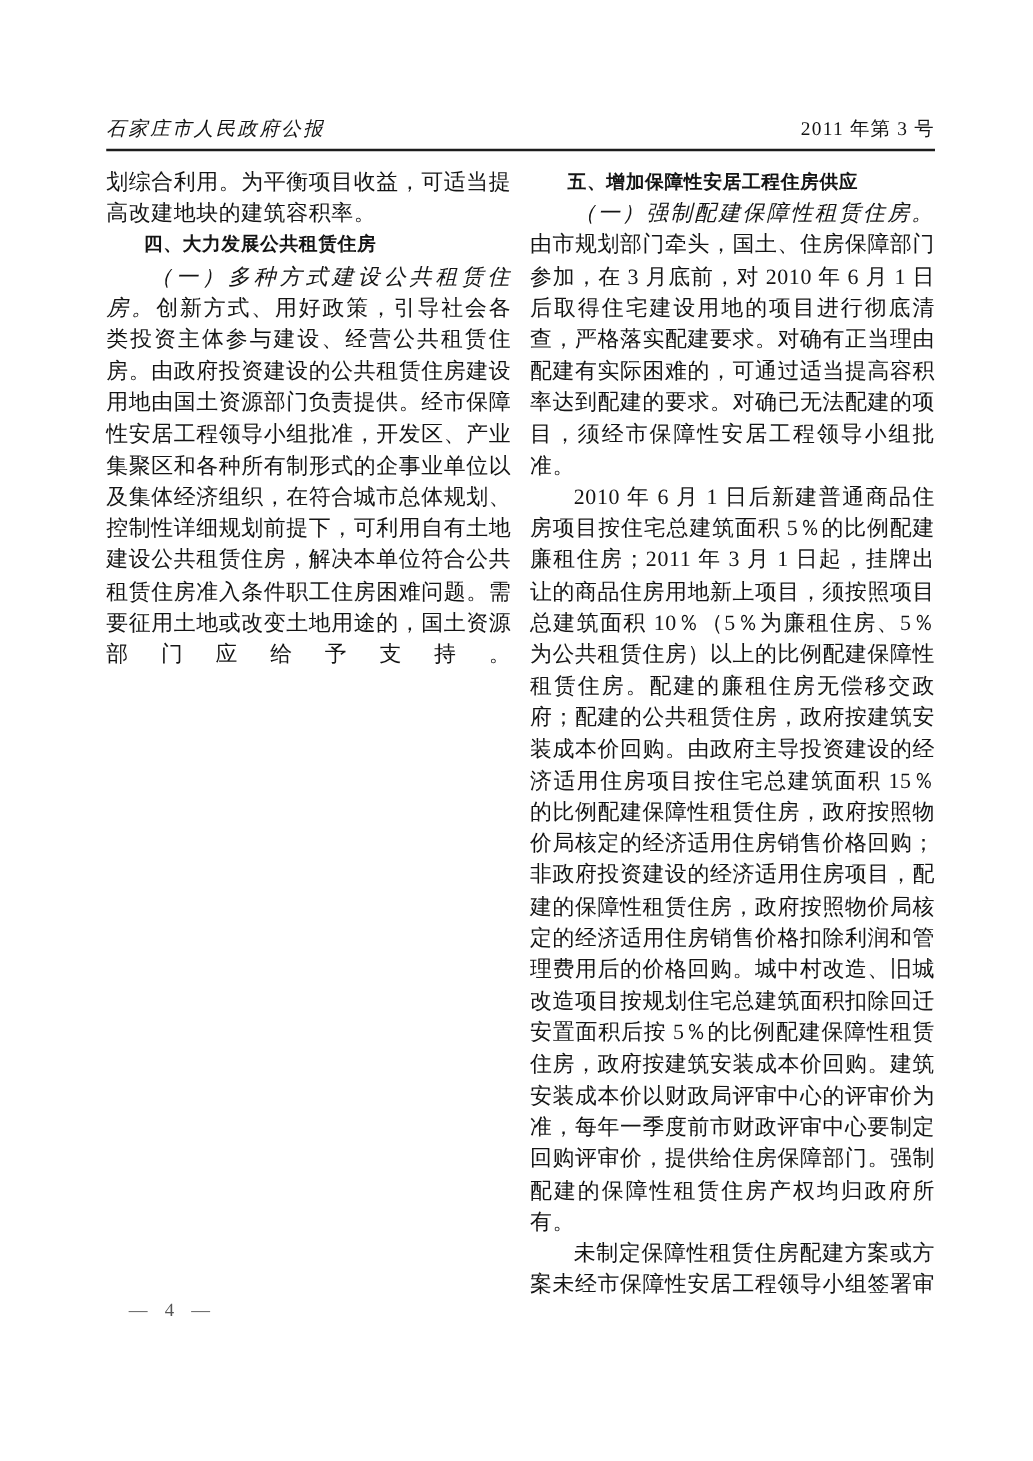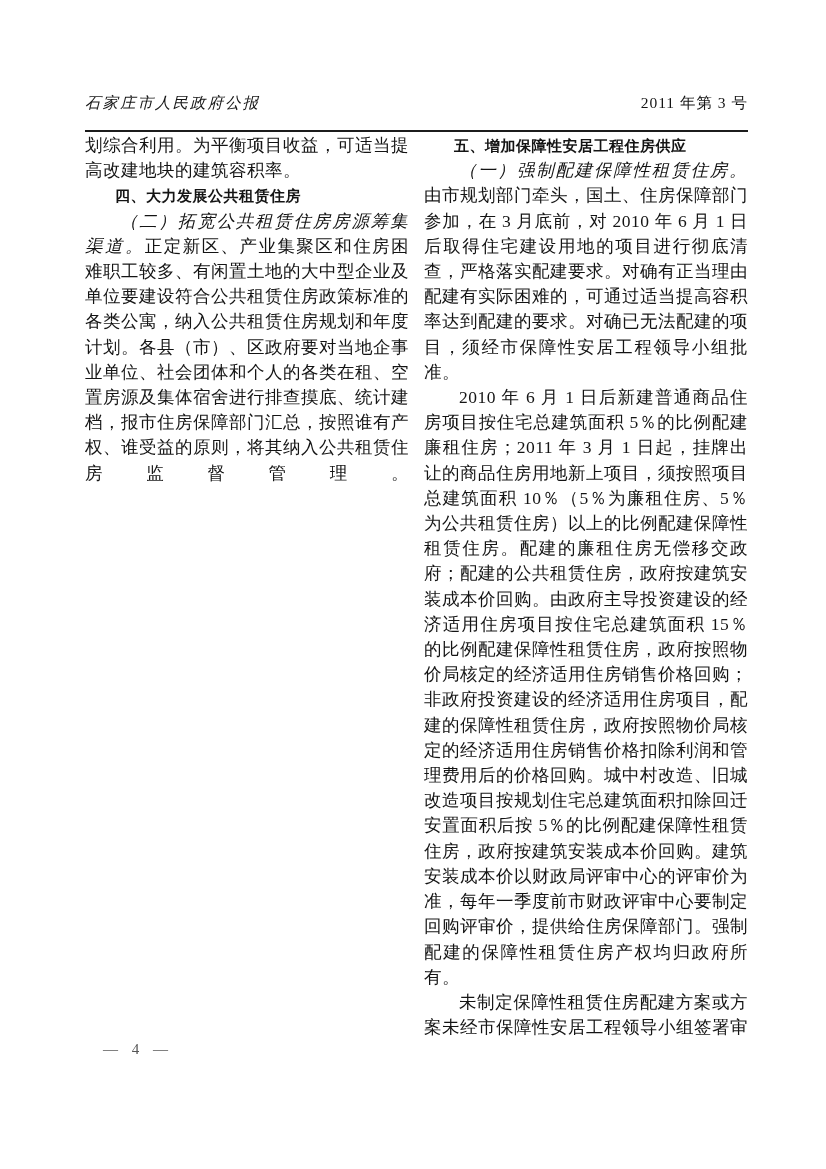--- a/index.html
+++ b/index.html
@@ -18,21 +18,21 @@
   }
   .header {
     position: absolute;
     left: 85px;
     right: 78px;
     top: 93px;
     display: flex;
     justify-content: space-between;
     align-items: flex-end;
     border-bottom: 2px solid #1c1c1c;
-    padding-bottom: 16px;
+    padding-bottom: 5px;
   }
   .journal-title {
     font-size: 15.5px;
     font-style: italic;
     letter-spacing: 2px;
   }
   .issue-label {
     font-size: 15.5px;
     letter-spacing: 1px;
   }
@@ -86,21 +86,21 @@
 
   <div class="header">
     <span class="journal-title">石家庄市人民政府公报</span>
     <span class="issue-label">2011 年第 3 号</span>
   </div>
 
   <div class="body-columns">
     <div class="col col-left">
         <p class="block continuation">划综合利用。为平衡项目收益，可适当提高改建地块的建筑容积率。</p>
         <p class="block heading">四、大力发展公共租赁住房</p>
-        <p class="block paragraph"><span class="lead">（二）拓宽公共租赁住房房源筹集渠道。</span>正定新区、产业集聚区和住房困难职工较多、有闲置土地的大中型企业及单位要建设符合公共租赁住房政策标准的各类公寓，纳入公共租赁住房规划和年度计划。各县（市）、区政府要对当地企事业单位、社会团体和个人的各类在租、空置房源及集体宿舍进行排查摸底、统计建档，报市住房保障部门汇总，按照谁有产权、谁受益的原则，将其纳入公共租赁住房监督管理。</p>
+        <p class="block paragraph"><span class="lead">（一）多种方式建设公共租赁住房。</span>创新方式、用好政策，引导社会各类投资主体参与建设、经营公共租赁住房。由政府投资建设的公共租赁住房建设用地由国土资源部门负责提供。经市保障性安居工程领导小组批准，开发区、产业集聚区和各种所有制形式的企事业单位以及集体经济组织，在符合城市总体规划、控制性详细规划前提下，可利用自有土地建设公共租赁住房，解决本单位符合公共租赁住房准入条件职工住房困难问题。需要征用土地或改变土地用途的，国土资源部门应给予支持。</p>
       </div>
     <div class="col col-right">
         <p class="block heading">五、增加保障性安居工程住房供应</p>
         <p class="block paragraph"><span class="lead">（一）强制配建保障性租赁住房。</span>由市规划部门牵头，国土、住房保障部门参加，在 3 月底前，对 2010 年 6 月 1 日后取得住宅建设用地的项目进行彻底清查，严格落实配建要求。对确有正当理由配建有实际困难的，可通过适当提高容积率达到配建的要求。对确已无法配建的项目，须经市保障性安居工程领导小组批准。</p>
         <p class="block paragraph">2010 年 6 月 1 日后新建普通商品住房项目按住宅总建筑面积 5％的比例配建廉租住房；2011 年 3 月 1 日起，挂牌出让的商品住房用地新上项目，须按照项目总建筑面积 10％（5％为廉租住房、5％为公共租赁住房）以上的比例配建保障性租赁住房。配建的廉租住房无偿移交政府；配建的公共租赁住房，政府按建筑安装成本价回购。由政府主导投资建设的经济适用住房项目按住宅总建筑面积 15％的比例配建保障性租赁住房，政府按照物价局核定的经济适用住房销售价格回购；非政府投资建设的经济适用住房项目，配建的保障性租赁住房，政府按照物价局核定的经济适用住房销售价格扣除利润和管理费用后的价格回购。城中村改造、旧城改造项目按规划住宅总建筑面积扣除回迁安置面积后按 5％的比例配建保障性租赁住房，政府按建筑安装成本价回购。建筑安装成本价以财政局评审中心的评审价为准，每年一季度前市财政评审中心要制定回购评审价，提供给住房保障部门。强制配建的保障性租赁住房产权均归政府所有。</p>
         <p class="block paragraph">未制定保障性租赁住房配建方案或方案未经市保障性安居工程领导小组签署审</p>
       </div>
   </div>
 
   <div class="page-footer">— 4 —</div>

